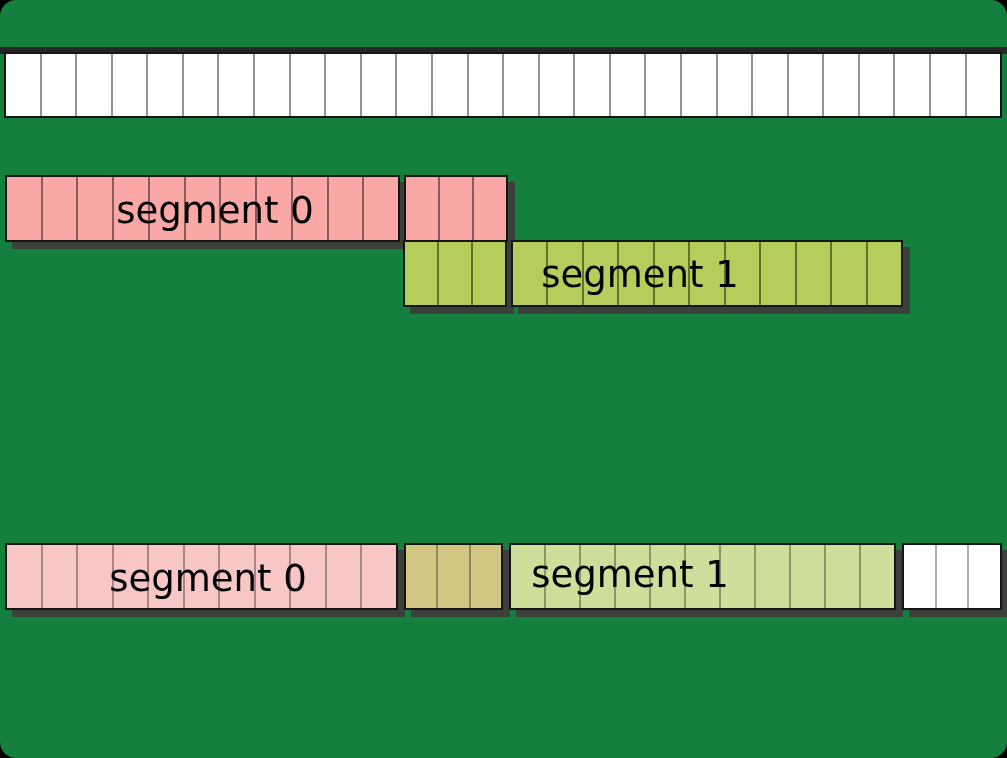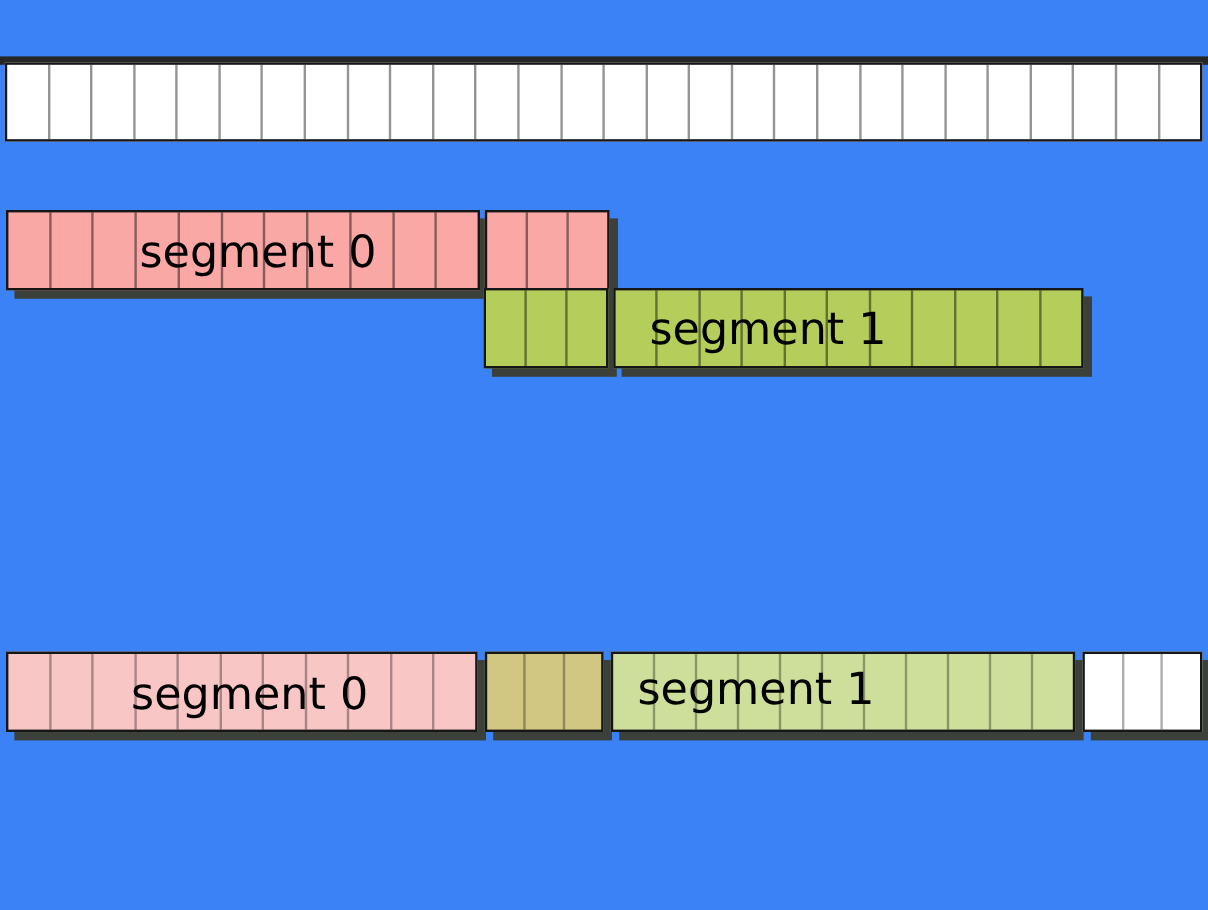--- a/index.html
+++ b/index.html
@@ -37,21 +37,21 @@
     font-size:37px;
     line-height:1;
     color:#000;
     white-space:nowrap;
     z-index:30;
   }
 </style>
 </head>
 <body>
 
-<div id="canvas" style="background: #3b82f6;">
+<div id="canvas" style="background: #15803d; border-radius: 16px;">
   <div id="top-band" style="left: 0px; top: 47px; width: 1007px; height: 7px; background: rgb(38, 38, 38);"></div>
   <div id="bars-root">
       <div class="bar-section" style="left: 4px; top: 52px; width: 998px; height: 66px; background: rgb(255, 255, 255); border-color: rgb(22, 22, 22);">
         <div class="cell" style="border-right: 2px solid rgba(0, 0, 0, 0.42);"></div>
         <div class="cell" style="border-right: 2px solid rgba(0, 0, 0, 0.42);"></div>
         <div class="cell" style="border-right: 2px solid rgba(0, 0, 0, 0.42);"></div>
         <div class="cell" style="border-right: 2px solid rgba(0, 0, 0, 0.42);"></div>
         <div class="cell" style="border-right: 2px solid rgba(0, 0, 0, 0.42);"></div>
         <div class="cell" style="border-right: 2px solid rgba(0, 0, 0, 0.42);"></div>
         <div class="cell" style="border-right: 2px solid rgba(0, 0, 0, 0.42);"></div>

